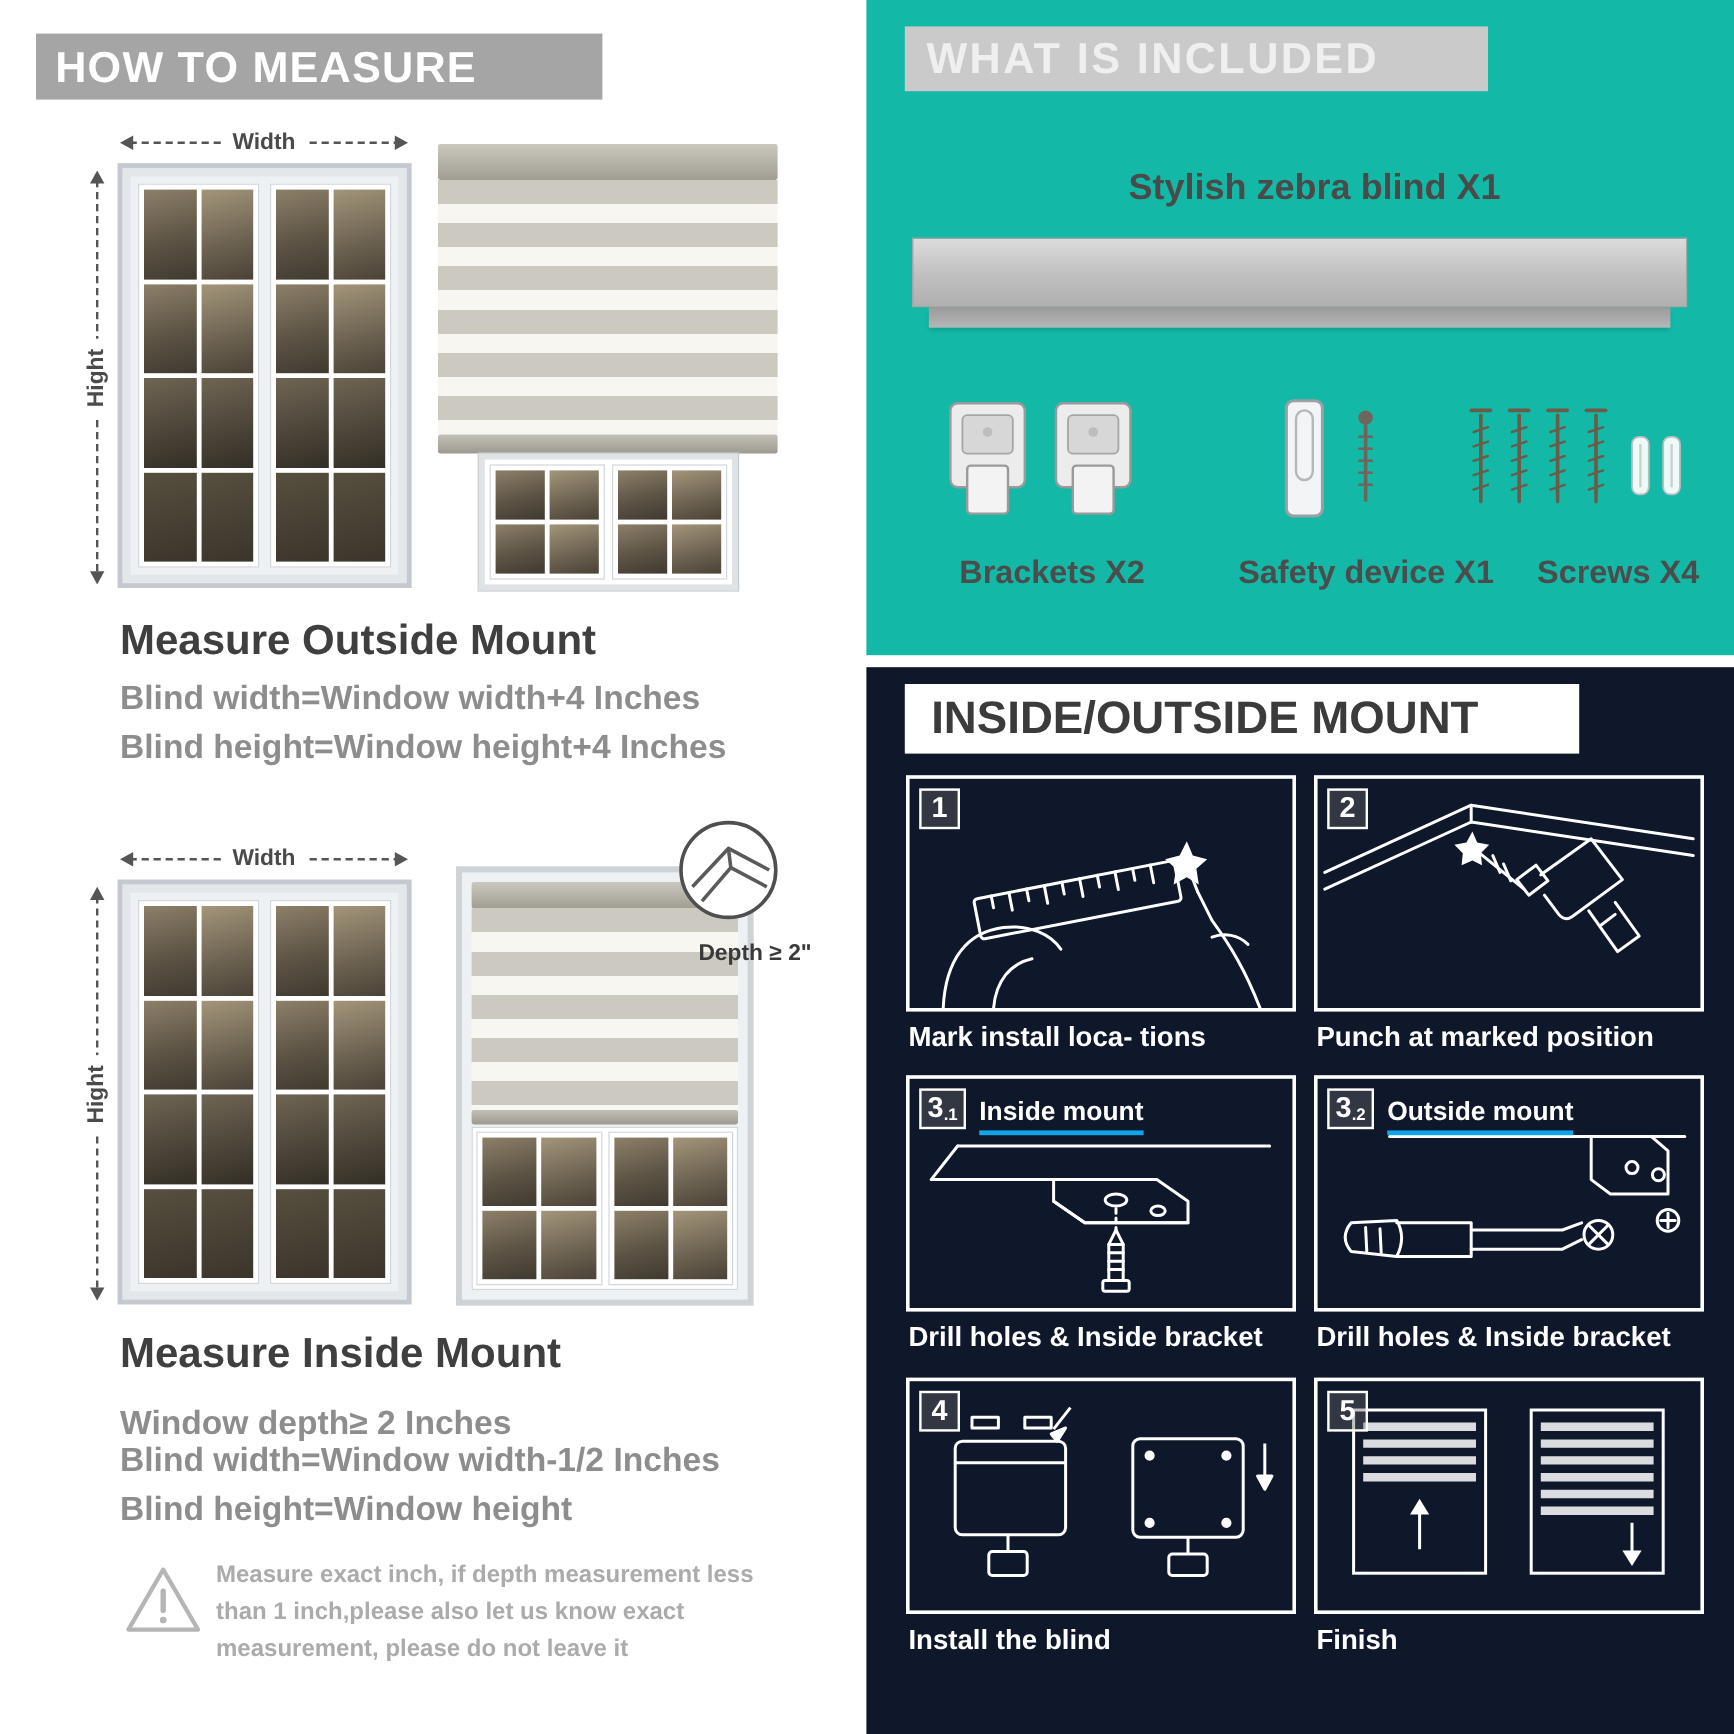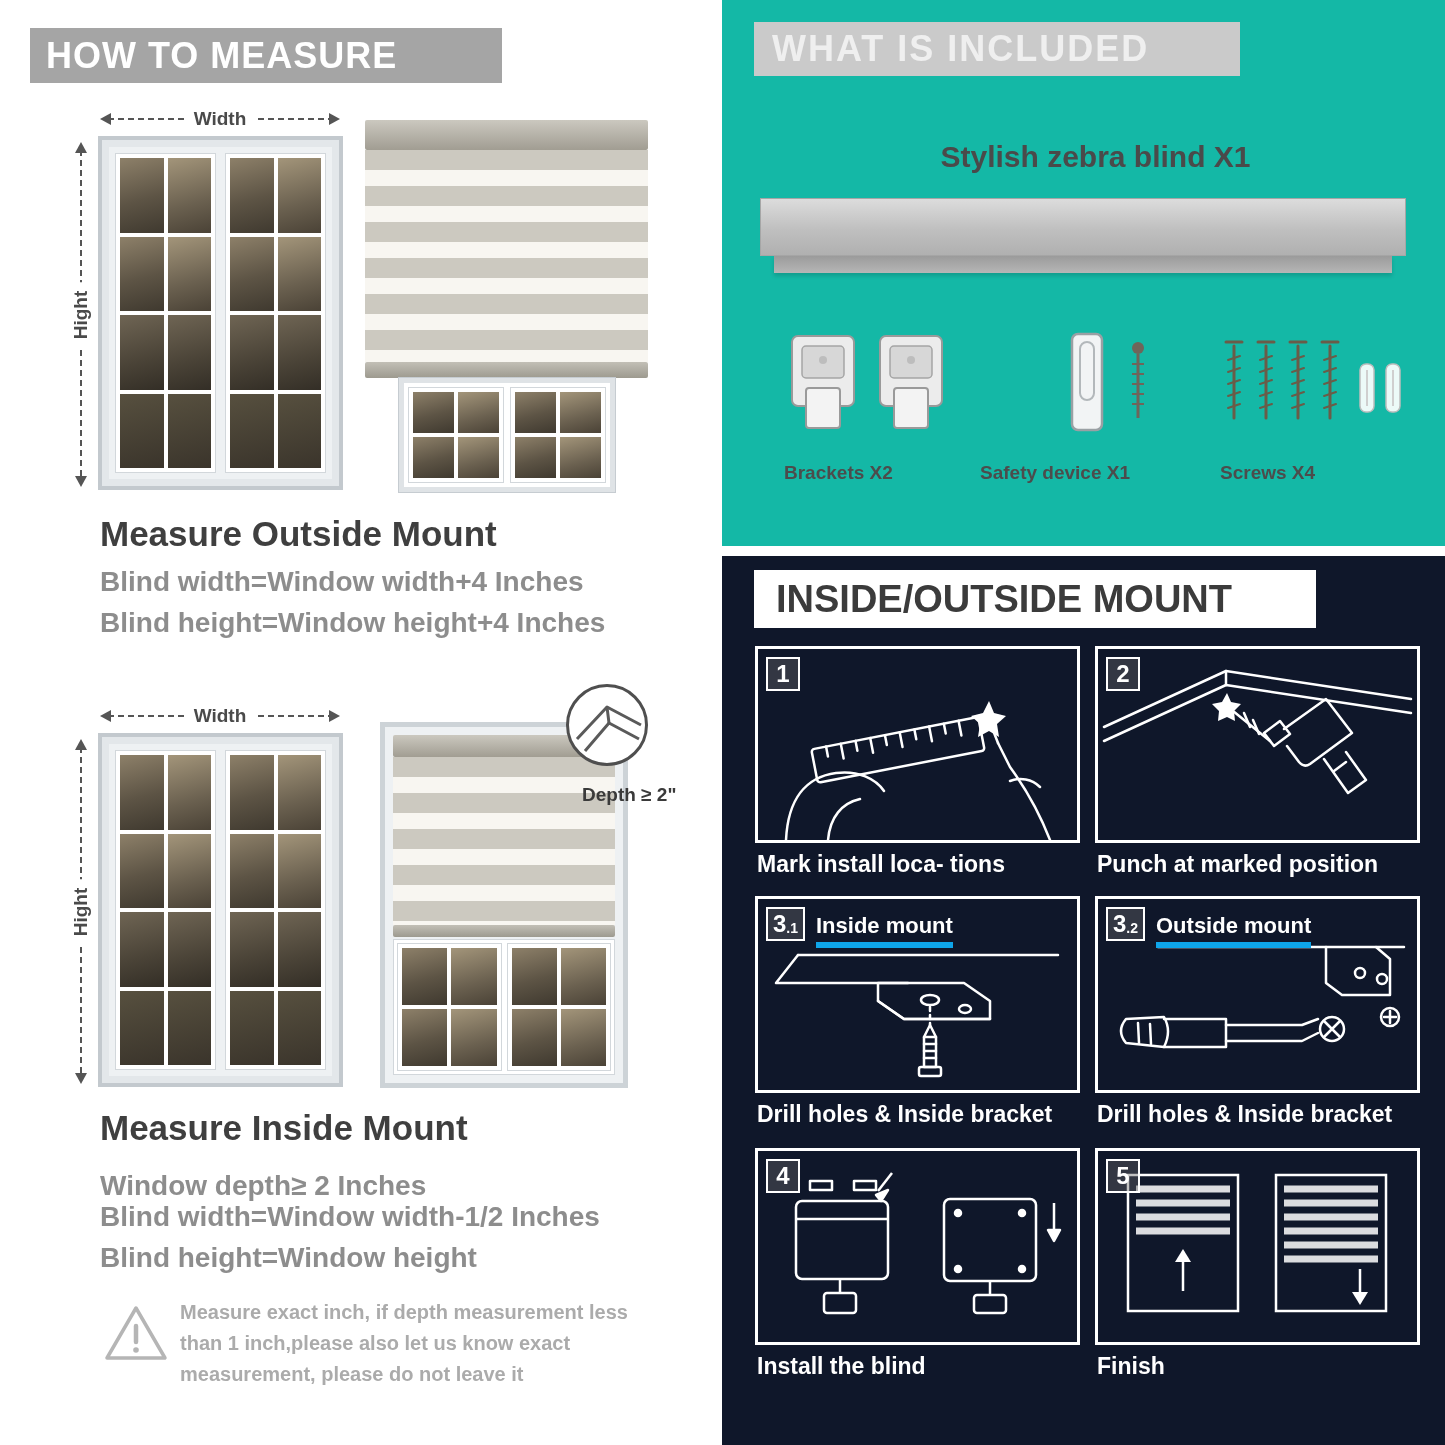--- a/index.html
+++ b/index.html
@@ -65,33 +65,33 @@
   .included-banner { position:absolute; left:32px; top:22px; width:486px; height:54px;
     background:#cacaca; color:#efefef; font-size:36px; font-weight:bold;
     line-height:54px; padding-left:18px; letter-spacing:2px; }
   .product-title { position:absolute; left:0; right:0; top:140px; text-align:center;
     font-size:30px; font-weight:bold; color:#4a4a4a; }
   .headrail { position:absolute; left:38px; top:198px; width:646px; height:58px;
     background:linear-gradient(#dcdcdc,#bfbfbf 55%,#b0b0b0); border:1px solid #a6a6a6; }
   .headrail-lip { position:absolute; left:52px; top:256px; width:618px; height:17px;
     background:linear-gradient(#9b9b9b,#b6b6b6); box-shadow:0 3px 4px rgba(0,0,0,.15); }
   .inc-icon { position:absolute; }
-  .inc-label { position:absolute; top:462px; text-align:left; font-size:19px; font-weight:bold; color:#4c4c4c; }
+  .inc-label { position:absolute; top:462px; text-align:right; font-size:27px; font-weight:bold; color:#4c4c4c; }
 
   .mount-block { position:absolute; left:722px; top:556px; width:723px; height:889px; background:#0f172a; }
   .mount-banner { position:absolute; left:32px; top:14px; width:562px; height:58px;
     background:#fff; color:#3b3b3b; font-size:38px; font-weight:bold; line-height:58px; padding-left:22px; }
   .panel { position:absolute; width:325px; height:197px; border:3px solid #fff; }
   .panel svg { position:absolute; left:0; top:0; width:100%; height:100%; }
   .badge { position:absolute; left:8px; top:8px; min-width:34px; height:34px; border:2px solid #fff;
     color:#fff; font-size:24px; font-weight:bold; display:flex; align-items:center;
     justify-content:center; padding:0 5px; z-index:2; background:rgba(105,105,105,.4); }
   .badge small { font-size:14px; align-self:flex-end; margin-bottom:3px; font-weight:bold; }
   .panel-label { position:absolute; left:58px; top:14px; color:#fff; font-size:22px; font-weight:bold;
-    border-bottom:6px solid #0ea5e9; padding-bottom:3px; z-index:2; }
+    border-bottom:4px solid #0ea5e9; padding-bottom:3px; z-index:2; }
   .caption { position:absolute; font-size:23px; font-weight:bold; color:#fff; white-space:nowrap; }
 </style>
 </head>
 <body>
 
 <div class="page">
 
   <div class="howto-banner">HOW TO MEASURE</div>
 
   <div class="harrow" style="left:100px; top:108px; width:240px;">

